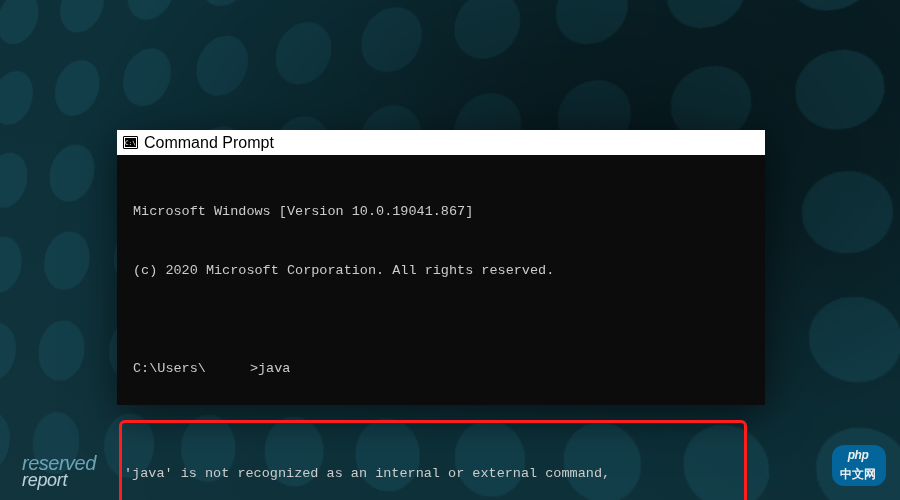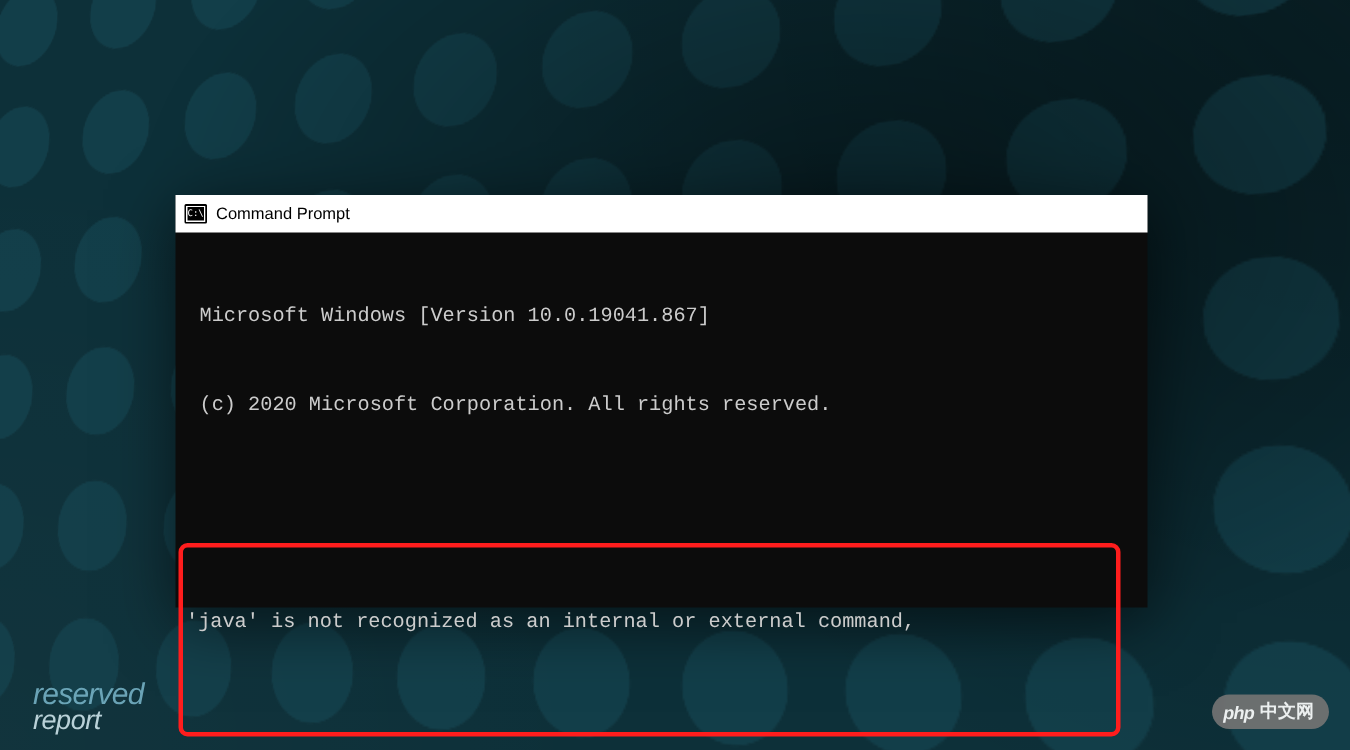--- a/index.html
+++ b/index.html
@@ -40,21 +40,21 @@
     width: 648px; height: 275px;
     background: #0c0c0c;
     box-shadow: 0 10px 40px rgba(0,0,0,0.55);
   }
   .titlebar {
     height: 25px;
     background: #ffffff;
     display: flex; align-items: center;
     padding: 0 6px;
     font-family: "Segoe UI", Tahoma, sans-serif;
-    font-size: 11px;
+    font-size: 16px;
     color: #000;
   }
   .titlebar .cmd-icon {
     width: 15px; height: 13px;
     background: #000; border: 1px solid #000;
     border-radius: 1px;
     margin-right: 6px;
     position: relative;
     box-shadow: inset 0 0 0 1px #fff;
   }
@@ -93,48 +93,50 @@
     font-family: "Segoe UI", Arial, sans-serif;
     font-style: italic;
     line-height: 0.9;
     opacity: 0.85;
   }
   .watermark-left .l1 { font-size: 20px; letter-spacing: -0.5px; display: block; }
   .watermark-left .l2 { font-size: 18px; letter-spacing: -0.3px; color: #d8eef4; display: block; }
 
   .watermark-right {
     position: absolute; right: 14px; bottom: 14px;
-    background: #737373;
+    background: #0369a1;
     color: #fff;
     font-family: "Microsoft YaHei", Arial, sans-serif;
     font-size: 12px; font-weight: 600;
     padding: 3px 10px 3px 8px;
     border-radius: 12px;
     display: flex; align-items: center; gap: 4px;
     opacity: 0.92;
+    flex-direction: column;
   }
   .watermark-right .logo {
     font-size: 12px; font-weight: 800; font-style: italic;
     letter-spacing: -0.5px;
   }
 </style>
 </head>
 <body>
 
 <div class="bg"></div>
 
 <div class="window">
   <div class="titlebar">
     <span class="cmd-icon"></span>
     <span>Command Prompt</span>
   </div>
   <div class="term">
     <div class="line">Microsoft Windows [Version 10.0.19041.867]</div>
     <div class="line">(c) 2020 Microsoft Corporation. All rights reserved.</div>
     <div class="line"></div>
+    <div class="line"><span>C:\Users\</span><span class="redacted"></span><span>&gt;java</span></div>
     <div class="highlight-box">
       <div class="line">'java' is not recognized as an internal or external command,</div>
       
     </div>
     <div class="line"></div>
     
   </div>
 </div>
 
 <div class="watermark-left">

